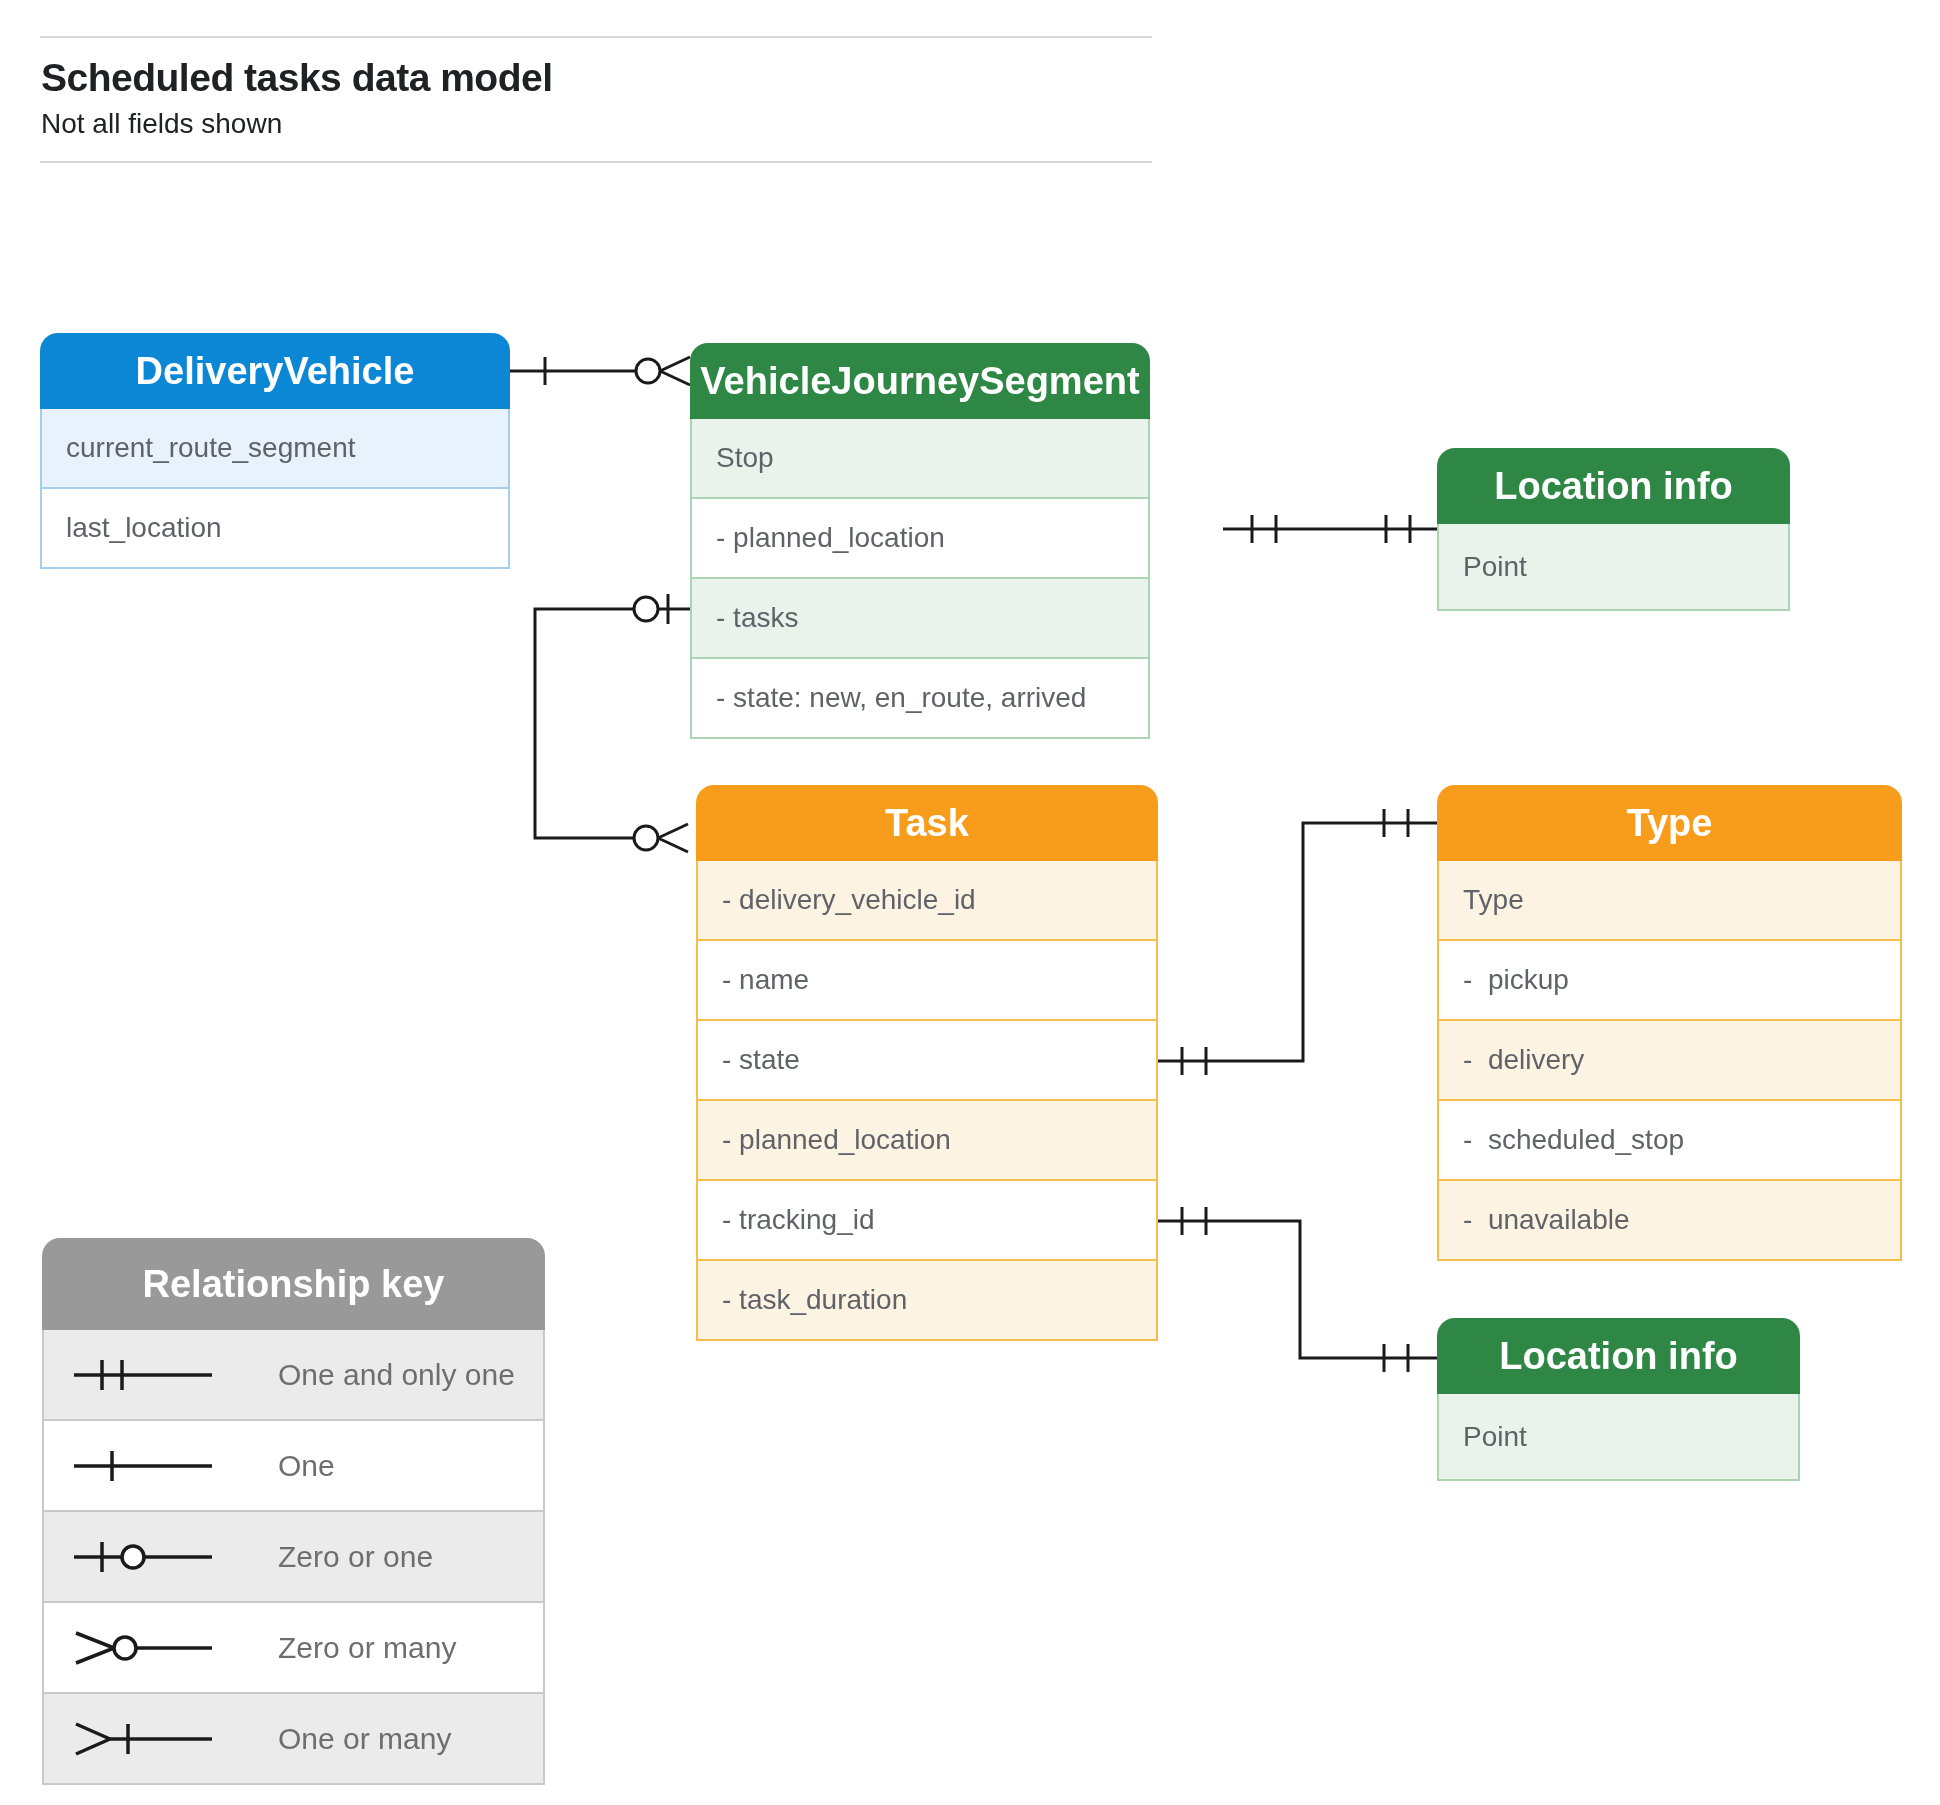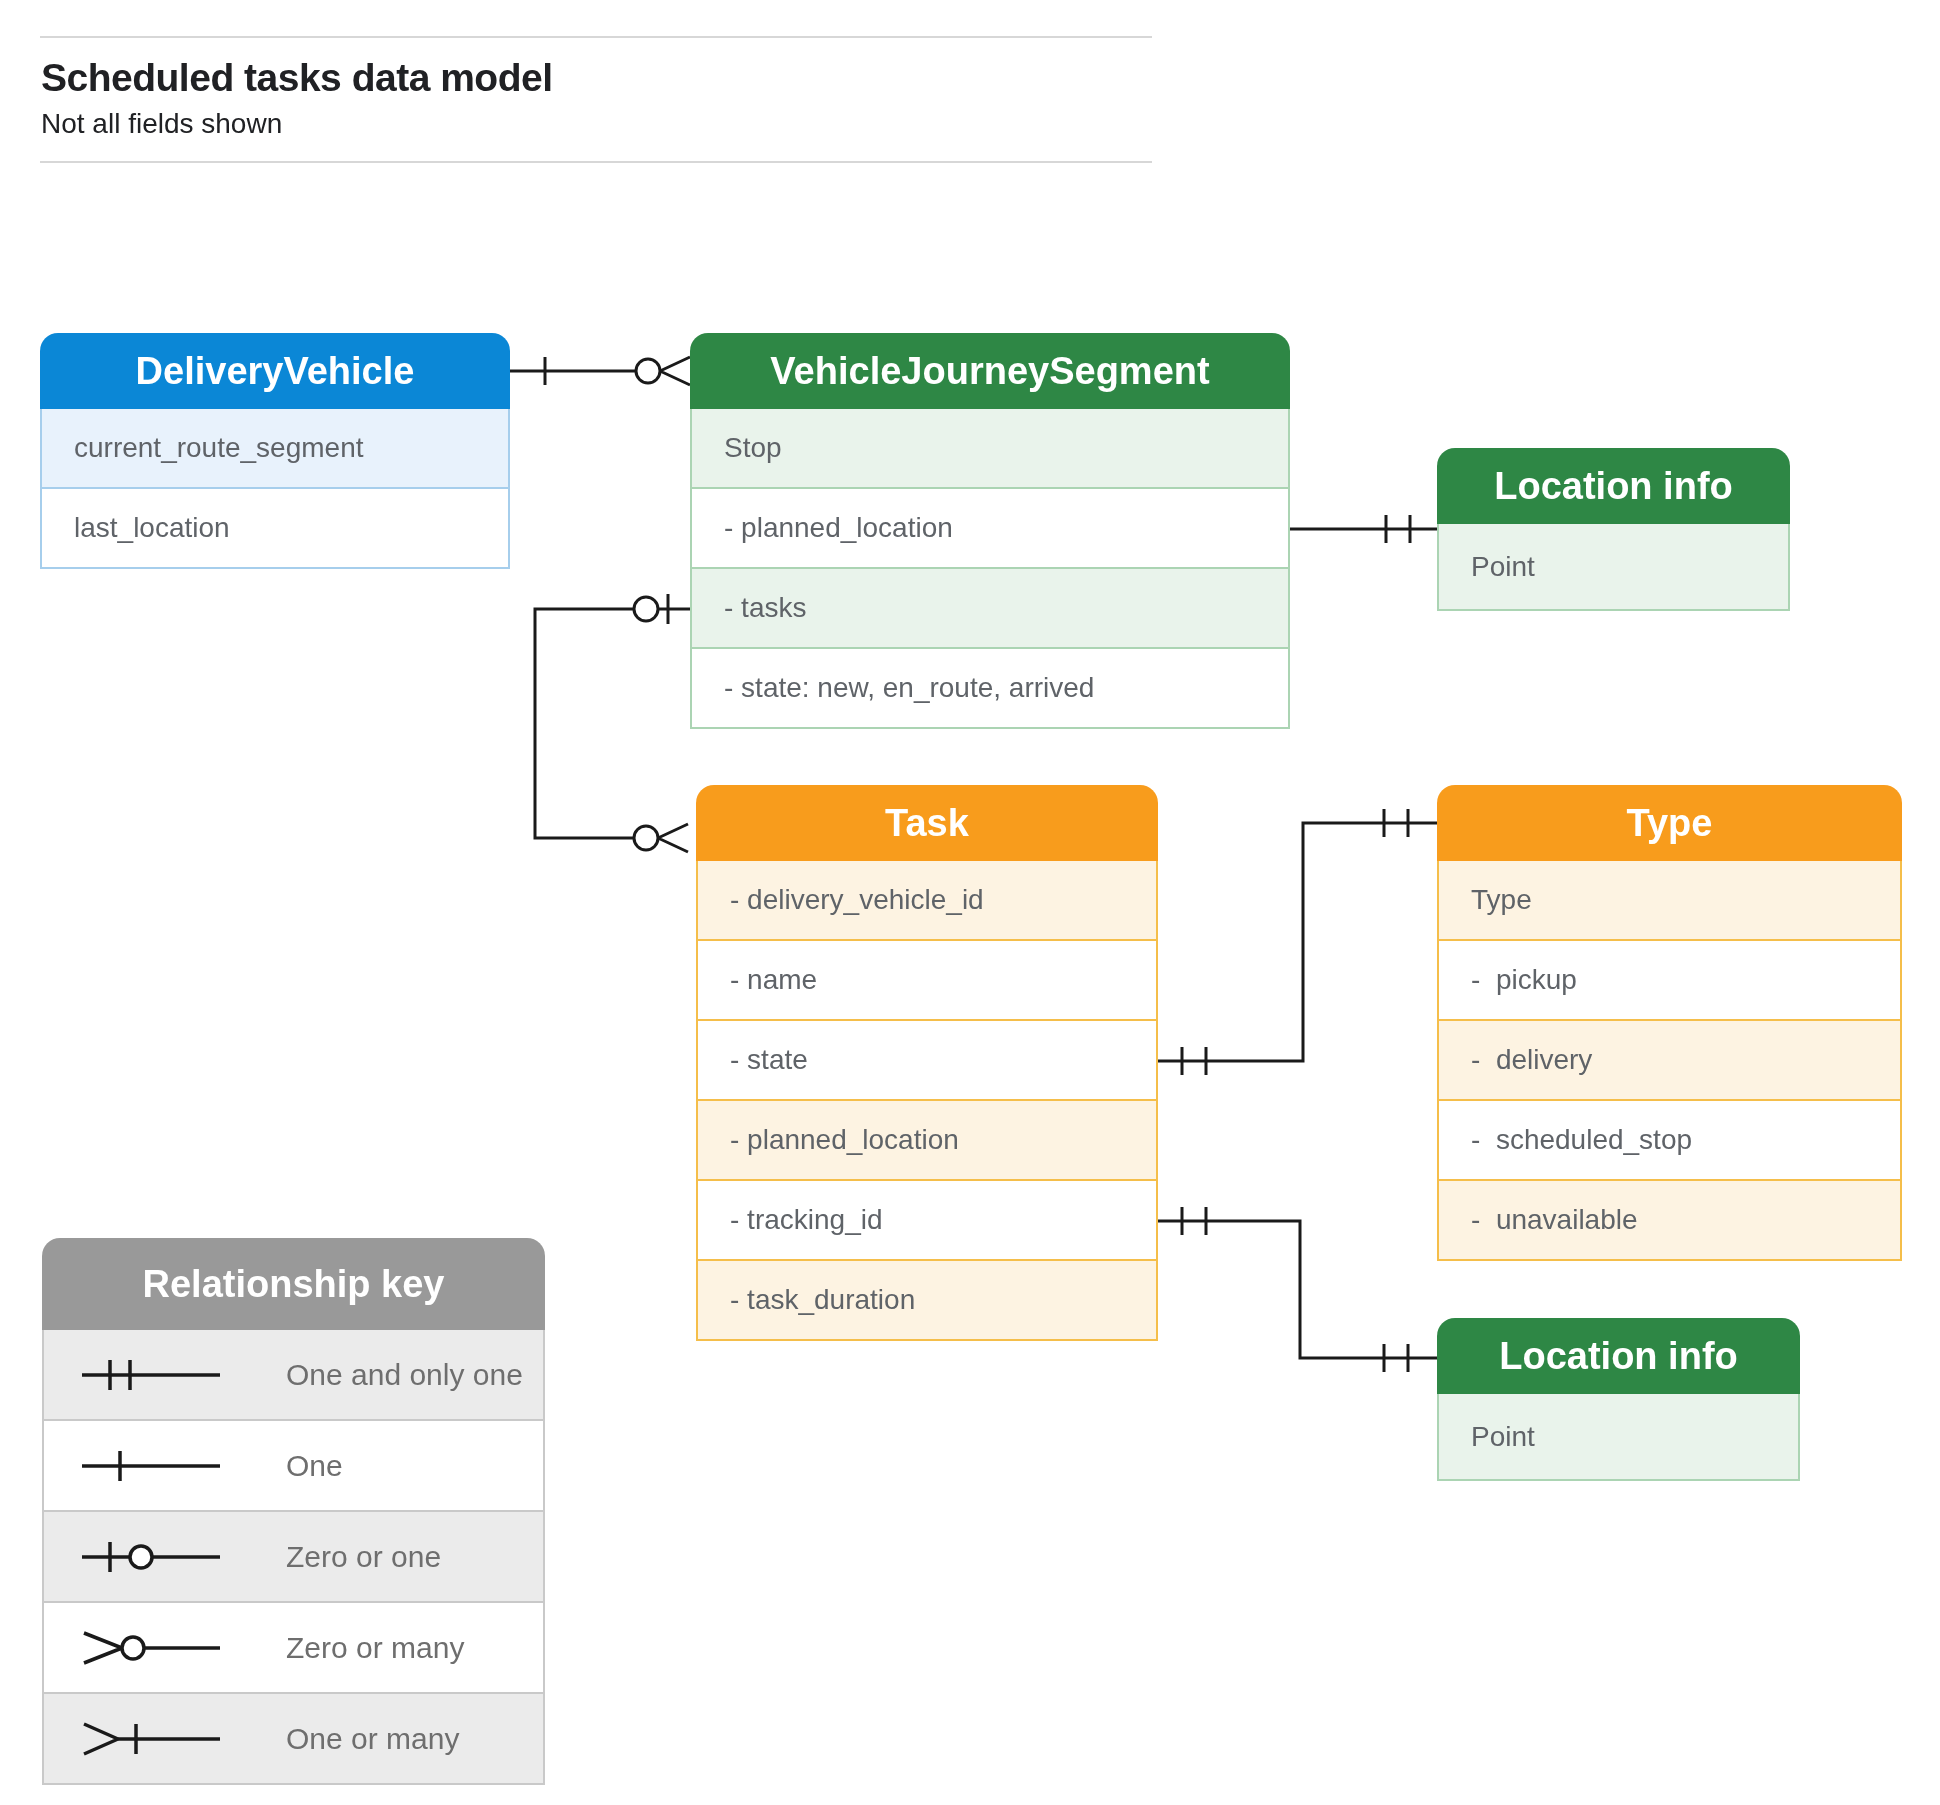--- a/index.html
+++ b/index.html
@@ -24,21 +24,21 @@
   .connectors path,.connectors circle{stroke:var(--connector);stroke-width:3;fill:none;}
   .connectors circle{fill:#fff;}
 
   .entity{position:absolute;}
   .entity .hd{height:76px;border-radius:18px 18px 0 0;background:var(--hd);
     color:var(--header-text);font-size:38px;font-weight:700;
     display:flex;align-items:center;justify-content:center;}
   .entity .rows{border:2px solid var(--bd);border-top:none;background:#fff;}
   .entity .row{height:80px;border-top:2px solid var(--bd);background:#fff;
     font-size:28px;color:var(--row-text);display:flex;align-items:center;
-    padding-left:32px;white-space:pre;}
+    padding-left:24px;white-space:pre;}
   .entity .row:first-child{border-top:none;height:78px;}
   .entity .row.tint{background:var(--tint);}
   .entity.tall-row .row{height:85px;}
 
   .e-blue{--hd:var(--blue-header);--tint:var(--blue-tint);--bd:var(--blue-border);}
   .e-green{--hd:var(--green-header);--tint:var(--green-tint);--bd:var(--green-border);}
   .e-orange{--hd:var(--orange-header);--tint:var(--orange-tint);--bd:var(--orange-border);}
   .e-gray{--hd:var(--gray-header);--tint:var(--gray-tint);--bd:var(--gray-border);}
 
   .legend .row{height:91px;gap:24px;}
@@ -93,21 +93,21 @@
   <div class="entity e-blue" style="left:40px;top:333px;width:470px;">
     <div class="hd">
       <span>DeliveryVehicle</span>
     </div>
     <div class="rows">
       <div class="row tint">current_route_segment</div>
       <div class="row">last_location</div>
     </div>
   </div>
 
-  <div class="entity e-green" style="left:690px;top:333px;width:600px;text-align:right;">
+  <div class="entity e-green" style="left:690px;top:343px;width:460px;text-align:right;">
     <div class="hd">
       <span>VehicleJourneySegment</span>
     </div>
     <div class="rows">
       <div class="row tint">Stop</div>
       <div class="row">- planned_location</div>
       <div class="row tint">- tasks</div>
       <div class="row">- state: new, en_route, arrived</div>
     </div>
   </div>

